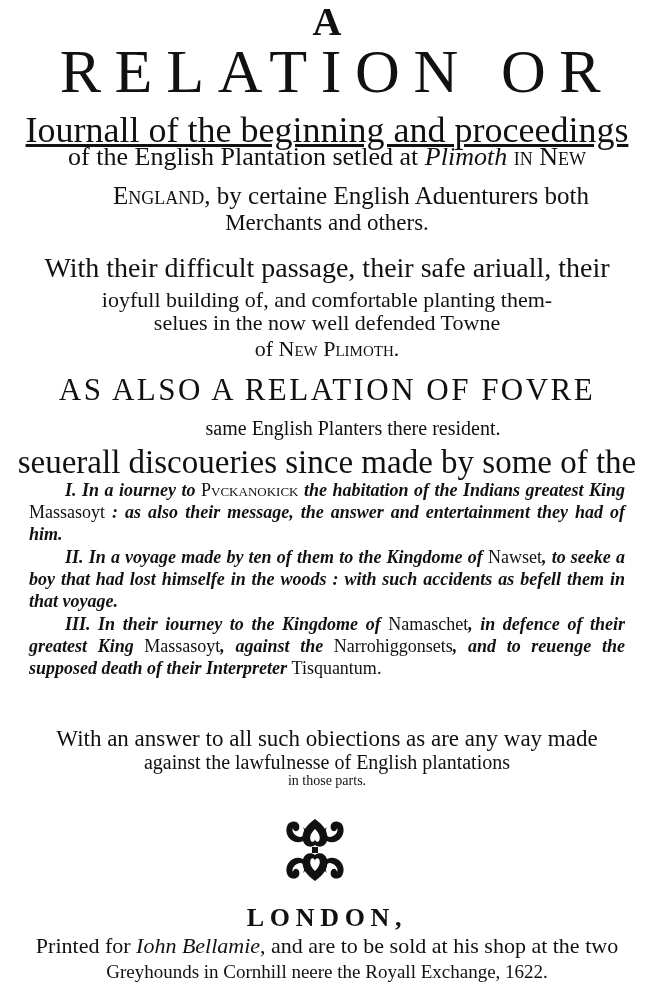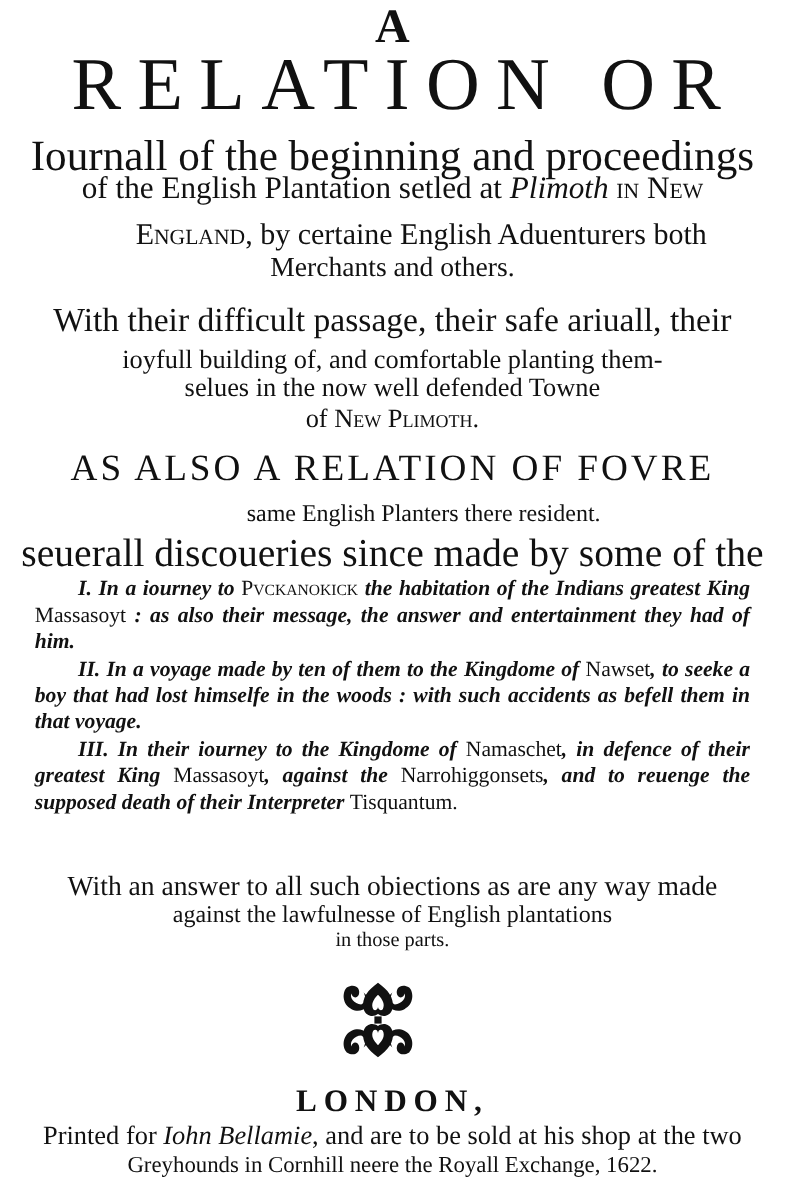--- a/index.html
+++ b/index.html
@@ -5,38 +5,38 @@
     html, body { margin: 0; padding: 0; background: #ffffff; }
     body { width: 654px; height: 1000px; position: relative; overflow: hidden; color: #111111;
            font-family: "Liberation Serif", "DejaVu Serif", serif; }
     .line { position: absolute; left: 0; width: 654px; text-align: center; white-space: nowrap; line-height: 1; }
     .caps { letter-spacing: 0.02em; }
     .sc { font-variant: small-caps; }
     .it { font-style: italic; }
     .b { font-weight: bold; }
     #t-a { top: 2px; font-size: 40px; font-weight: bold; }
     #t-relation { top: 40px; font-size: 62px; letter-spacing: 0.22em; padding-left: 10px; }
-    #t-journal { top: 112px; font-size: 36px; }
+    #t-journal { top: 112px; font-size: 36px; text-decoration: underline; }
     #t-of-the { top: 144px; font-size: 26px; }
     #t-england { top: 183px; font-size: 25px; padding-left: 24px; }
     #t-merchants { top: 211px; font-size: 23px; }
     #t-with1 { top: 254px; font-size: 28px; }
     #t-with2 { top: 289px; font-size: 22px; }
     #t-with3 { top: 312px; font-size: 22px; }
     #t-with4 { top: 338px; font-size: 22px; }
     #t-asalso { top: 374px; font-size: 31px; letter-spacing: 0.08em; }
     #t-seuerall { top: 406px; font-size: 33px; margin-top: 40px; }
     #t-same { top: 418px; font-size: 20px; padding-left: 26px; }
     .item { position: absolute; left: 28px; width: 598px; font-size: 18px; line-height: 22px; font-style: italic; font-weight: bold; text-align: justify; }
     .item .roman { font-style: normal; font-weight: normal; }
     .item p { margin: 1px; text-indent: 36px; }
     #items { top: 478px; }
     #t-answer1 { top: 727px; font-size: 23px; }
     #t-answer2 { top: 752px; font-size: 20px; }
-    #t-answer3 { top: 774px; font-size: 17px; }
+    #t-answer3 { top: 774px; font-size: 14px; }
     #ornament { position: absolute; left: 281px; top: 815px; width: 68px; height: 70px; }
     #t-london { top: 905px; font-size: 26px; letter-spacing: 0.22em; font-weight: bold; }
     #t-printed { top: 935px; font-size: 22px; }
     #t-grey { top: 962px; font-size: 19px; }
   </style>
 </head>
 <body>
 
 <div class="line b" id="t-a">A</div>
 <div class="line caps" id="t-relation">RELATION OR</div>

